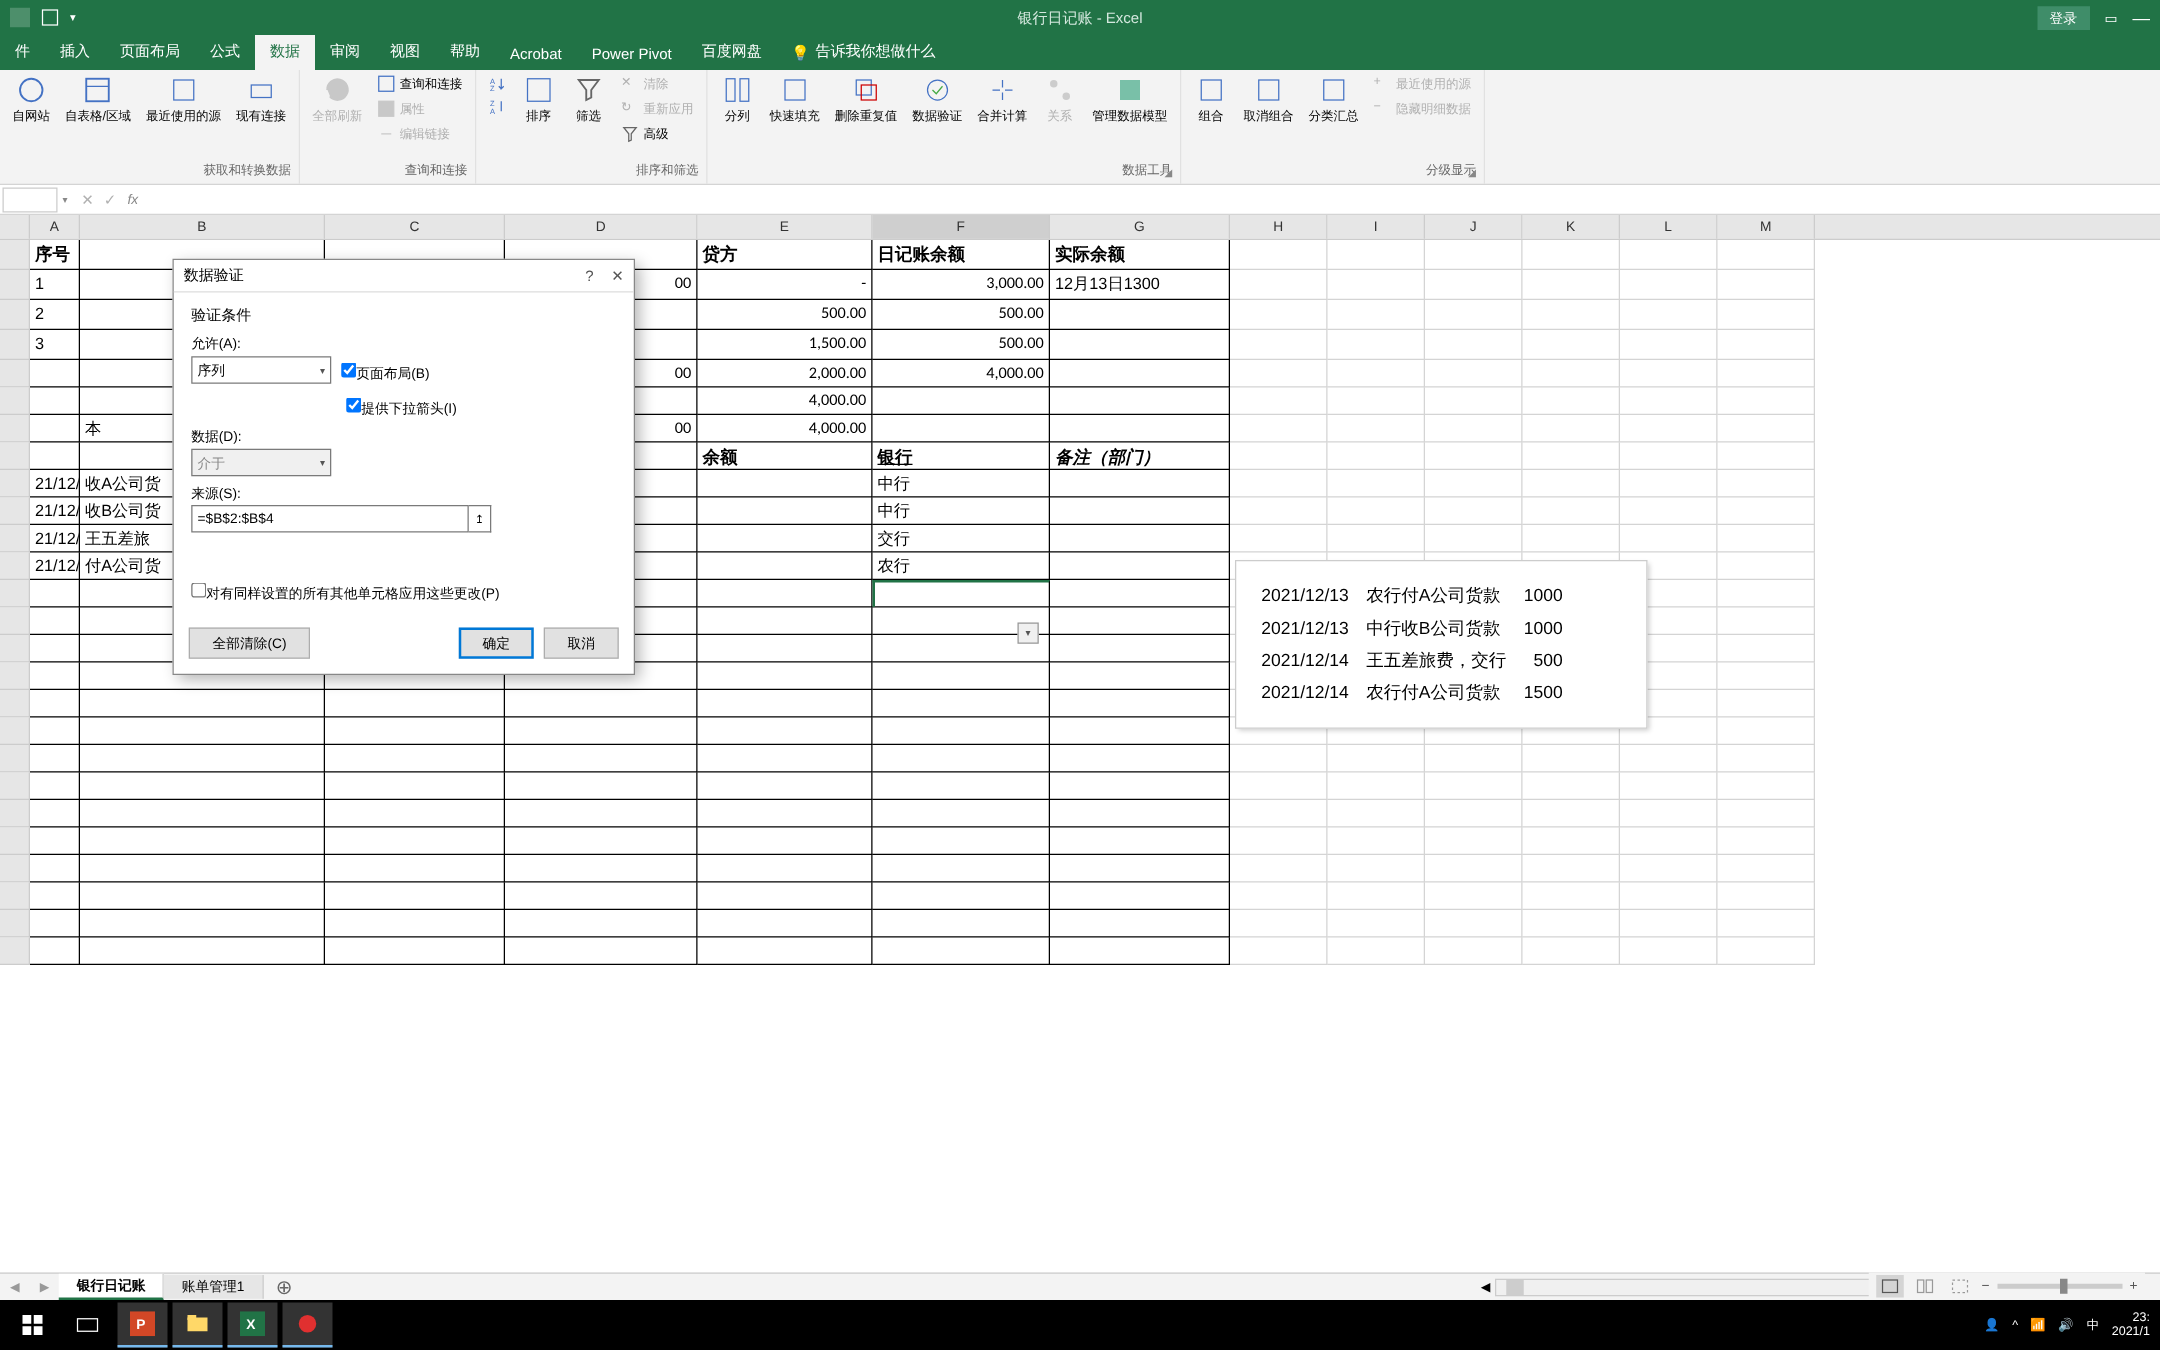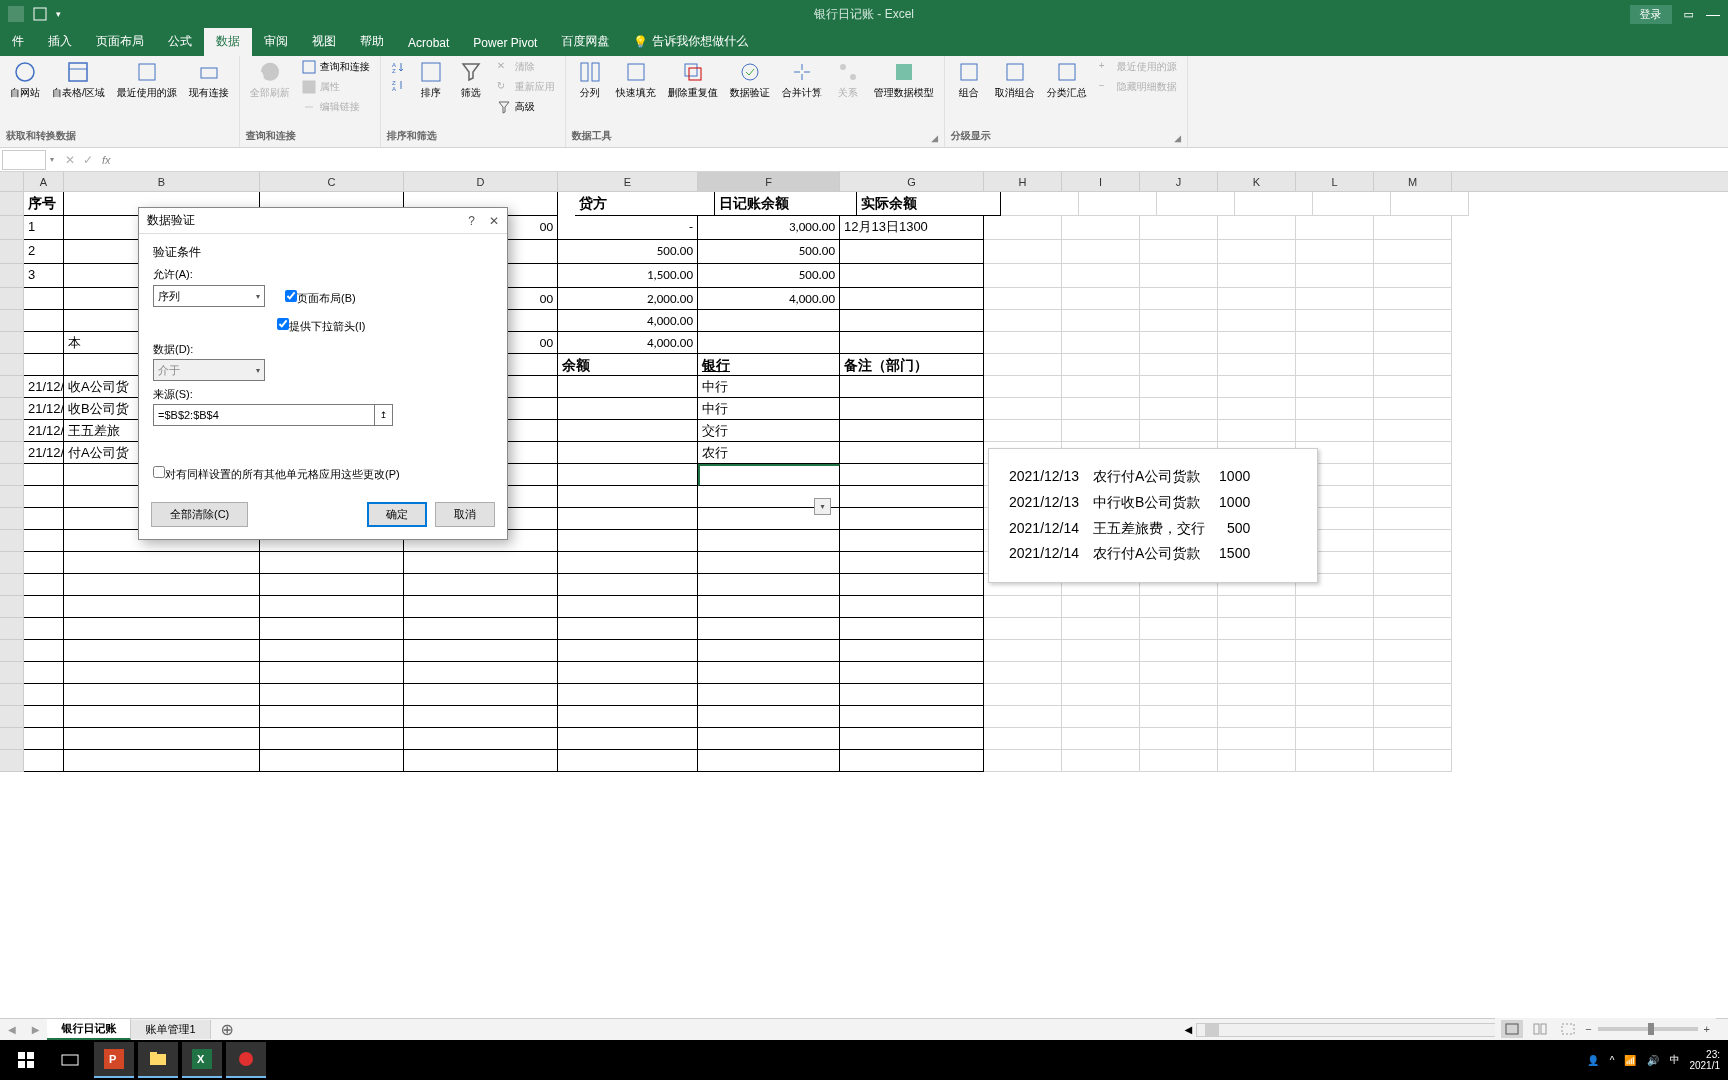--- a/index.html
+++ b/index.html
@@ -16,21 +16,21 @@
 
 .tabs { height: 28px; background: #217346; display: flex; align-items: flex-end; padding-left: 0; }
 .tab { padding: 6px 12px; font-size: 12px; color: #fff; cursor: pointer; }
 .tab.active { background: #f3f3f3; color: #217346; }
 .tell-me { color: #fff; font-size: 12px; padding: 6px 12px; display: flex; align-items: center; gap: 4px; }
 
 
 .ribbon { height: 92px; background: #f3f3f3; border-bottom: 1px solid #d4d4d4; display: flex; }
 .rgroup { border-right: 1px solid #e1e1e1; padding: 2px 6px; display: flex; flex-direction: column; justify-content: space-between; }
 .rgroup-content { display: flex; gap: 4px; align-items: flex-start; flex: 1; }
-.rgroup-label { font-size: 10px; color: #666; text-align: left; padding-bottom: 2px; position: relative; font-weight: bold; }
+.rgroup-label { font-size: 10px; color: #666; text-align: right; padding-bottom: 2px; position: relative; }
 .rgroup-label .launcher { position: absolute; right: 0; bottom: 2px; font-size: 8px; color: #888; }
 .rbtn-lg { display: flex; flex-direction: column; align-items: center; padding: 2px 4px; cursor: pointer; font-size: 10px; text-align: center; min-width: 36px; }
 .rbtn-lg .icon { width: 24px; height: 24px; margin-bottom: 2px; }
 .rbtn-sm { display: flex; align-items: center; gap: 4px; padding: 2px 4px; cursor: pointer; font-size: 10px; }
 .rbtn-sm .icon { width: 14px; height: 14px; }
 .rcol { display: flex; flex-direction: column; gap: 2px; }
 .disabled { color: #b0b0b0; }
 .disabled .icon rect, .disabled .icon path { fill: #c8c8c8; stroke: #c8c8c8; }
 
 
@@ -65,21 +65,21 @@
 
 .dialog { position: absolute; background: #fff; border: 1px solid #888; box-shadow: 4px 4px 12px rgba(0,0,0,.3); font-size: 12px; }
 .dlg-title { height: 26px; display: flex; align-items: center; justify-content: space-between; padding: 0 8px; border-bottom: 1px solid #ddd; }
 .dlg-title .t { font-size: 12px; }
 .dlg-title .ctrls { display: flex; gap: 14px; color: #555; }
 .dlg-tabs { display: flex; border-bottom: 1px solid #ccc; margin: 8px 8px 0 8px; }
 .dlg-tab { padding: 5px 12px; border: 1px solid #ccc; border-bottom: none; margin-right: 2px; background: #f0f0f0; cursor: pointer; font-size: 11px; }
 .dlg-tab.active { background: #fff; position: relative; top: 1px; }
 .dlg-body { padding: 10px 14px; }
 .dlg-body label { display: block; margin: 6px 0 2px; font-size: 11px; }
-.dlg-body .row-flex { display: flex; align-items: center; gap: 20px; }
+.dlg-body .row-flex { display: flex; align-items: center; gap: 8px; }
 .dlg-sel { border: 1px solid #7a7a7a; height: 22px; padding: 0 4px; font-size: 11px; background: #fff; position: relative; display:inline-flex; align-items:center; justify-content:space-between; }
 .dlg-sel .arrow { font-size: 8px; color: #555; }
 .dlg-sel.disabled { background: #f0f0f0; color: #888; }
 .dlg-input-wrap { display: flex; }
 .dlg-input { border: 1px solid #7a7a7a; height: 22px; padding: 0 4px; font-size: 11px; flex: 1; }
 .dlg-ref-btn { width: 18px; border: 1px solid #7a7a7a; border-left: none; display:flex; align-items:center; justify-content:center; font-size:9px; }
 .dlg-check { display: flex; align-items: center; gap: 4px; font-size: 11px; }
 .dlg-check input { width: 12px; height: 12px; }
 .dlg-footer { display: flex; justify-content: space-between; padding: 8px 12px 12px; align-items: center; }
 .dlg-btn { border: 1px solid #adadad; background: #e1e1e1; padding: 4px 18px; font-size: 11px; cursor: pointer; }
@@ -372,21 +372,21 @@
     <div class="ch" style="width:78px">L</div>
     <div class="ch" style="width:78px">M</div>
   </div>
   <div class="rows" id="rows">
       <div class="row tall">
         <div class="rh"></div>
         <div class="cell header" style="width: 40px;">序号</div>
         <div class="cell header" style="width: 196px;"></div>
         <div class="cell header" style="width: 144px;"></div>
         <div class="cell header" style="width: 154px;"></div>
-        <div class="cell header" style="width: 140px; margin-left: 17px;">贷方</div>
+        <div class="cell header" style="width: 140px;">贷方</div>
         <div class="cell header" style="width: 142px;">日记账余额</div>
         <div class="cell header" style="width: 144px;">实际余额</div>
         <div class="cell" style="width: 78px;"></div>
         <div class="cell" style="width: 78px;"></div>
         <div class="cell" style="width: 78px;"></div>
         <div class="cell" style="width: 78px;"></div>
         <div class="cell" style="width: 78px;"></div>
         <div class="cell" style="width: 78px;"></div>
       </div>
       <div class="row tall">
@@ -486,21 +486,21 @@
         <div class="cell" style="width: 78px;"></div>
       </div>
       <div class="row">
         <div class="rh"></div>
         <div class="cell header" style="width: 40px;"></div>
         <div class="cell header" style="width: 196px;"></div>
         <div class="cell header" style="width: 144px;"></div>
         <div class="cell header" style="width: 154px;"></div>
         <div class="cell header" style="width: 140px;">余额</div>
         <div class="cell header" style="width: 142px; text-decoration: underline;">银行</div>
-        <div class="cell header" style="width: 144px;">备注（部门）</div>
+        <div class="cell header" style="width: 144px; font-style: italic;">备注（部门）</div>
         <div class="cell" style="width: 78px;"></div>
         <div class="cell" style="width: 78px;"></div>
         <div class="cell" style="width: 78px;"></div>
         <div class="cell" style="width: 78px;"></div>
         <div class="cell" style="width: 78px;"></div>
         <div class="cell" style="width: 78px;"></div>
       </div>
       <div class="row">
         <div class="rh"></div>
         <div class="cell data" style="width: 40px;">21/12/13</div>

